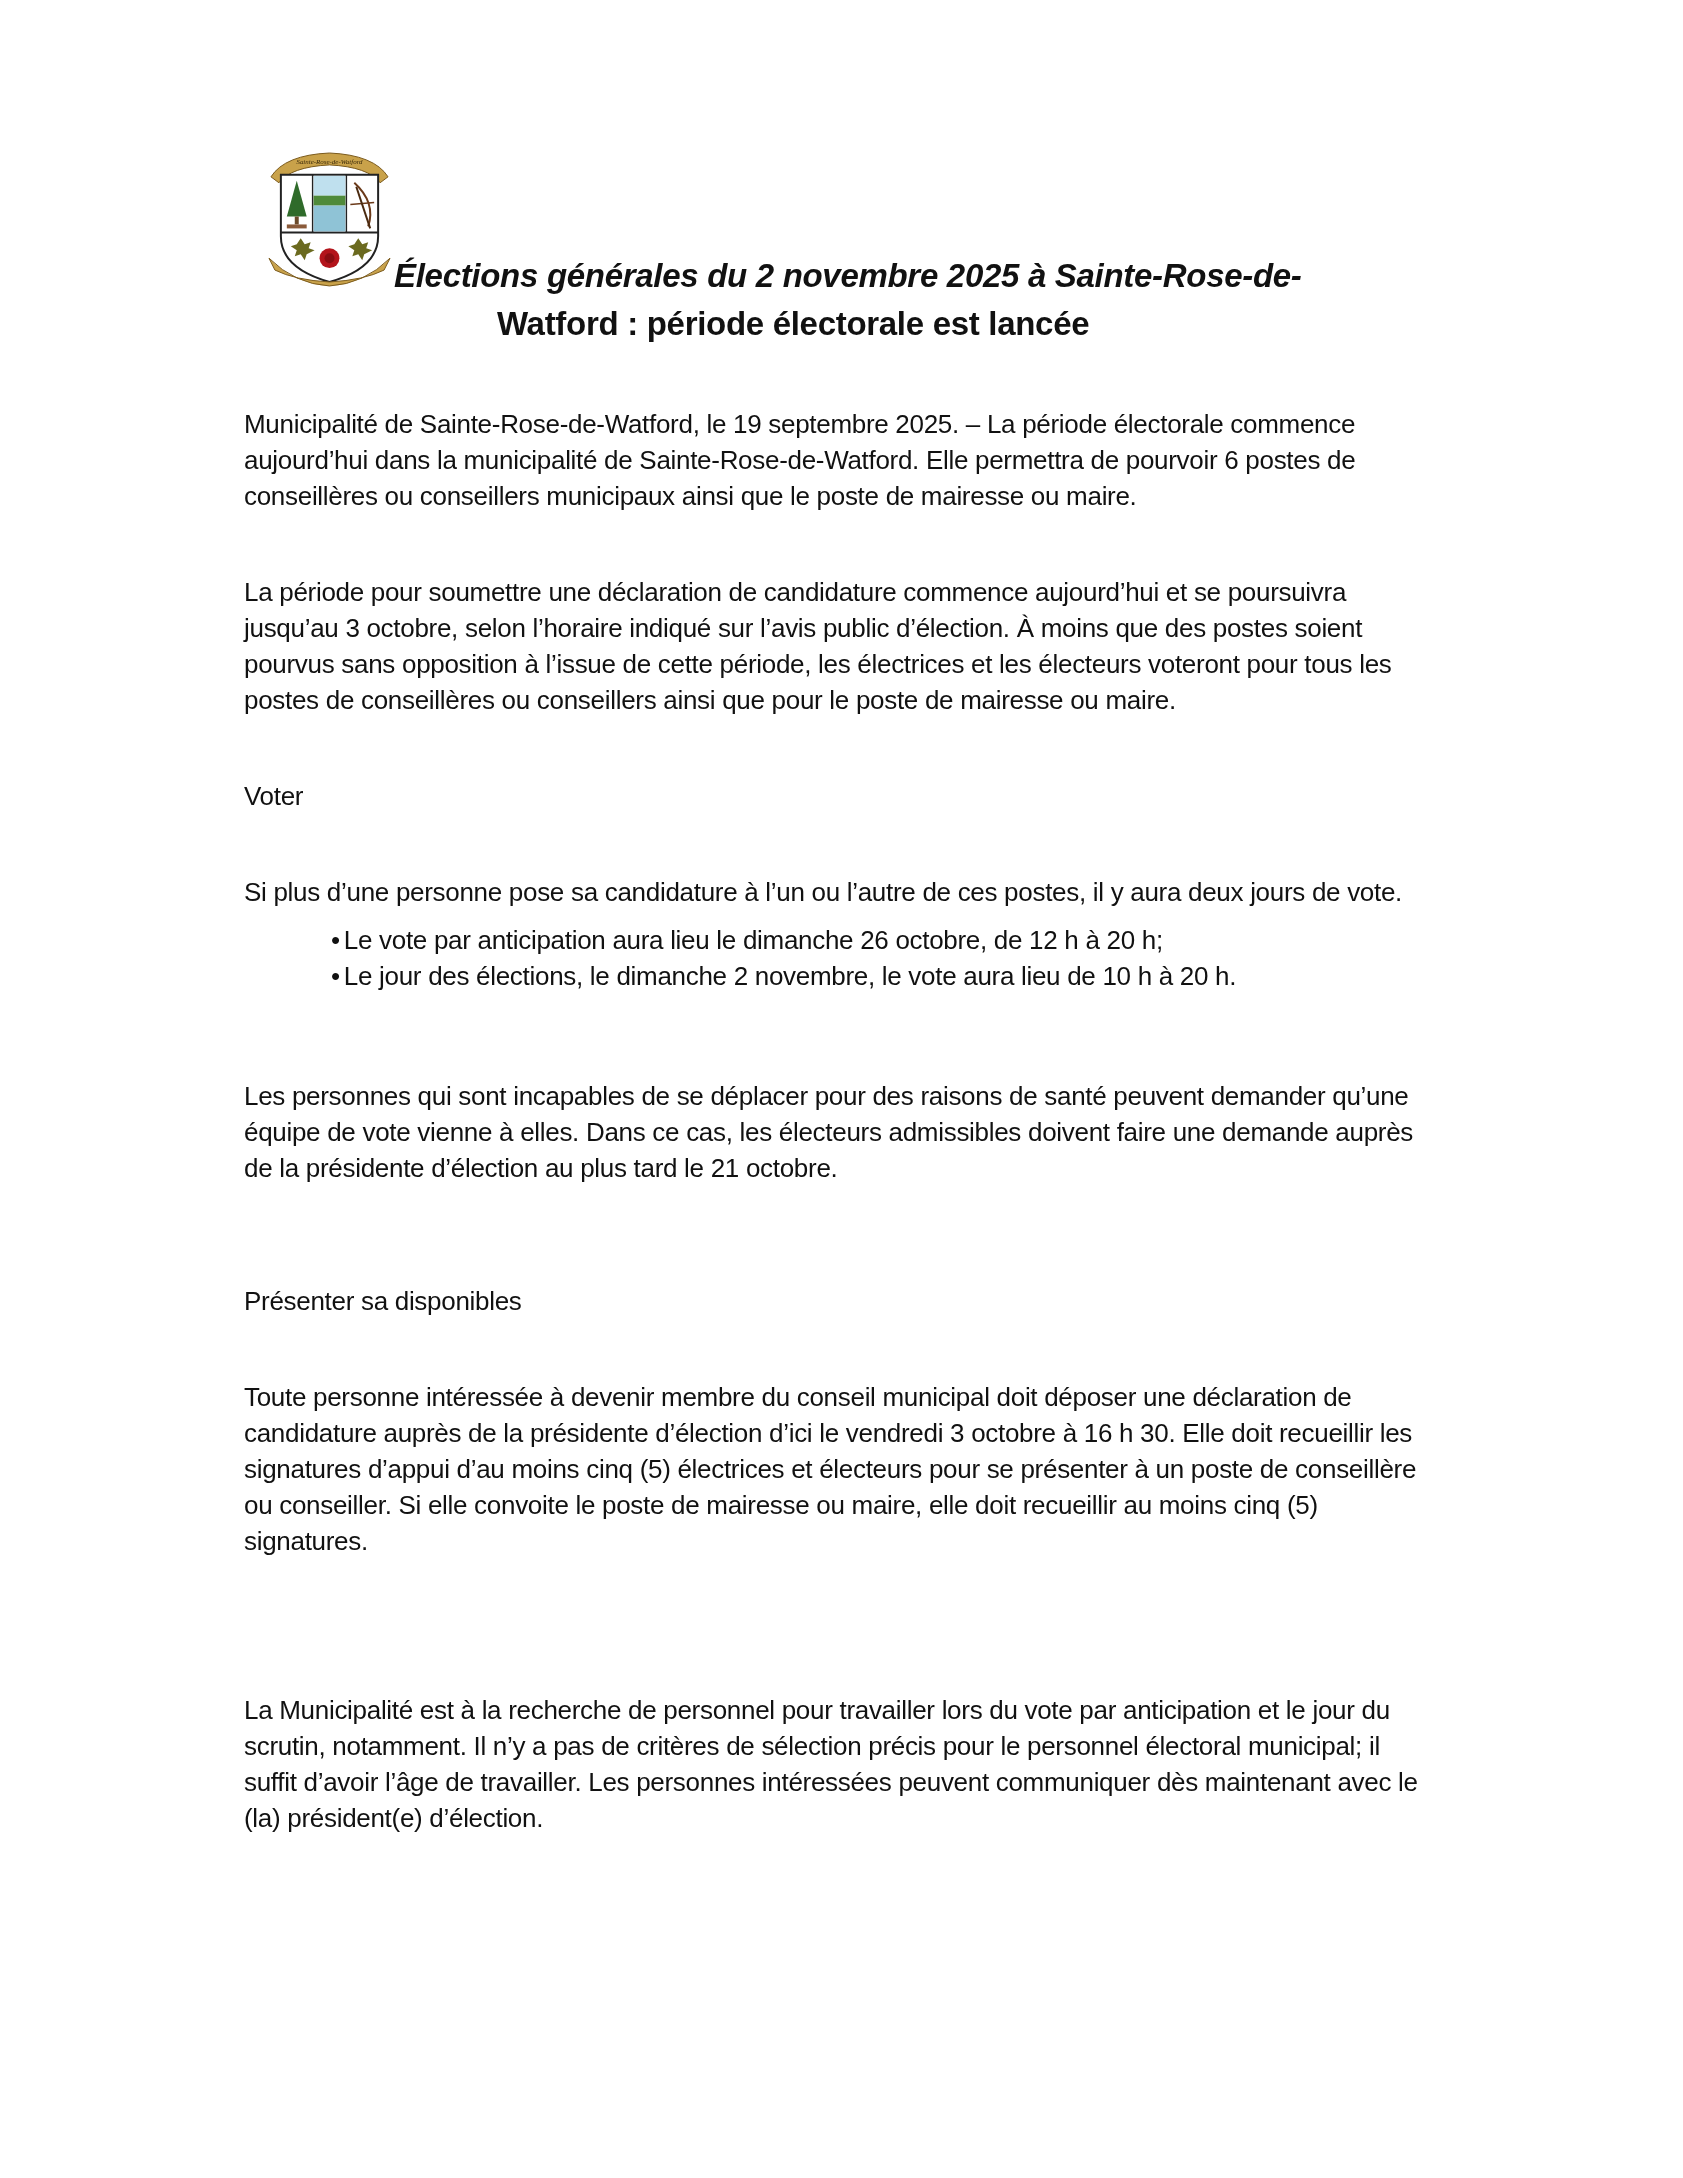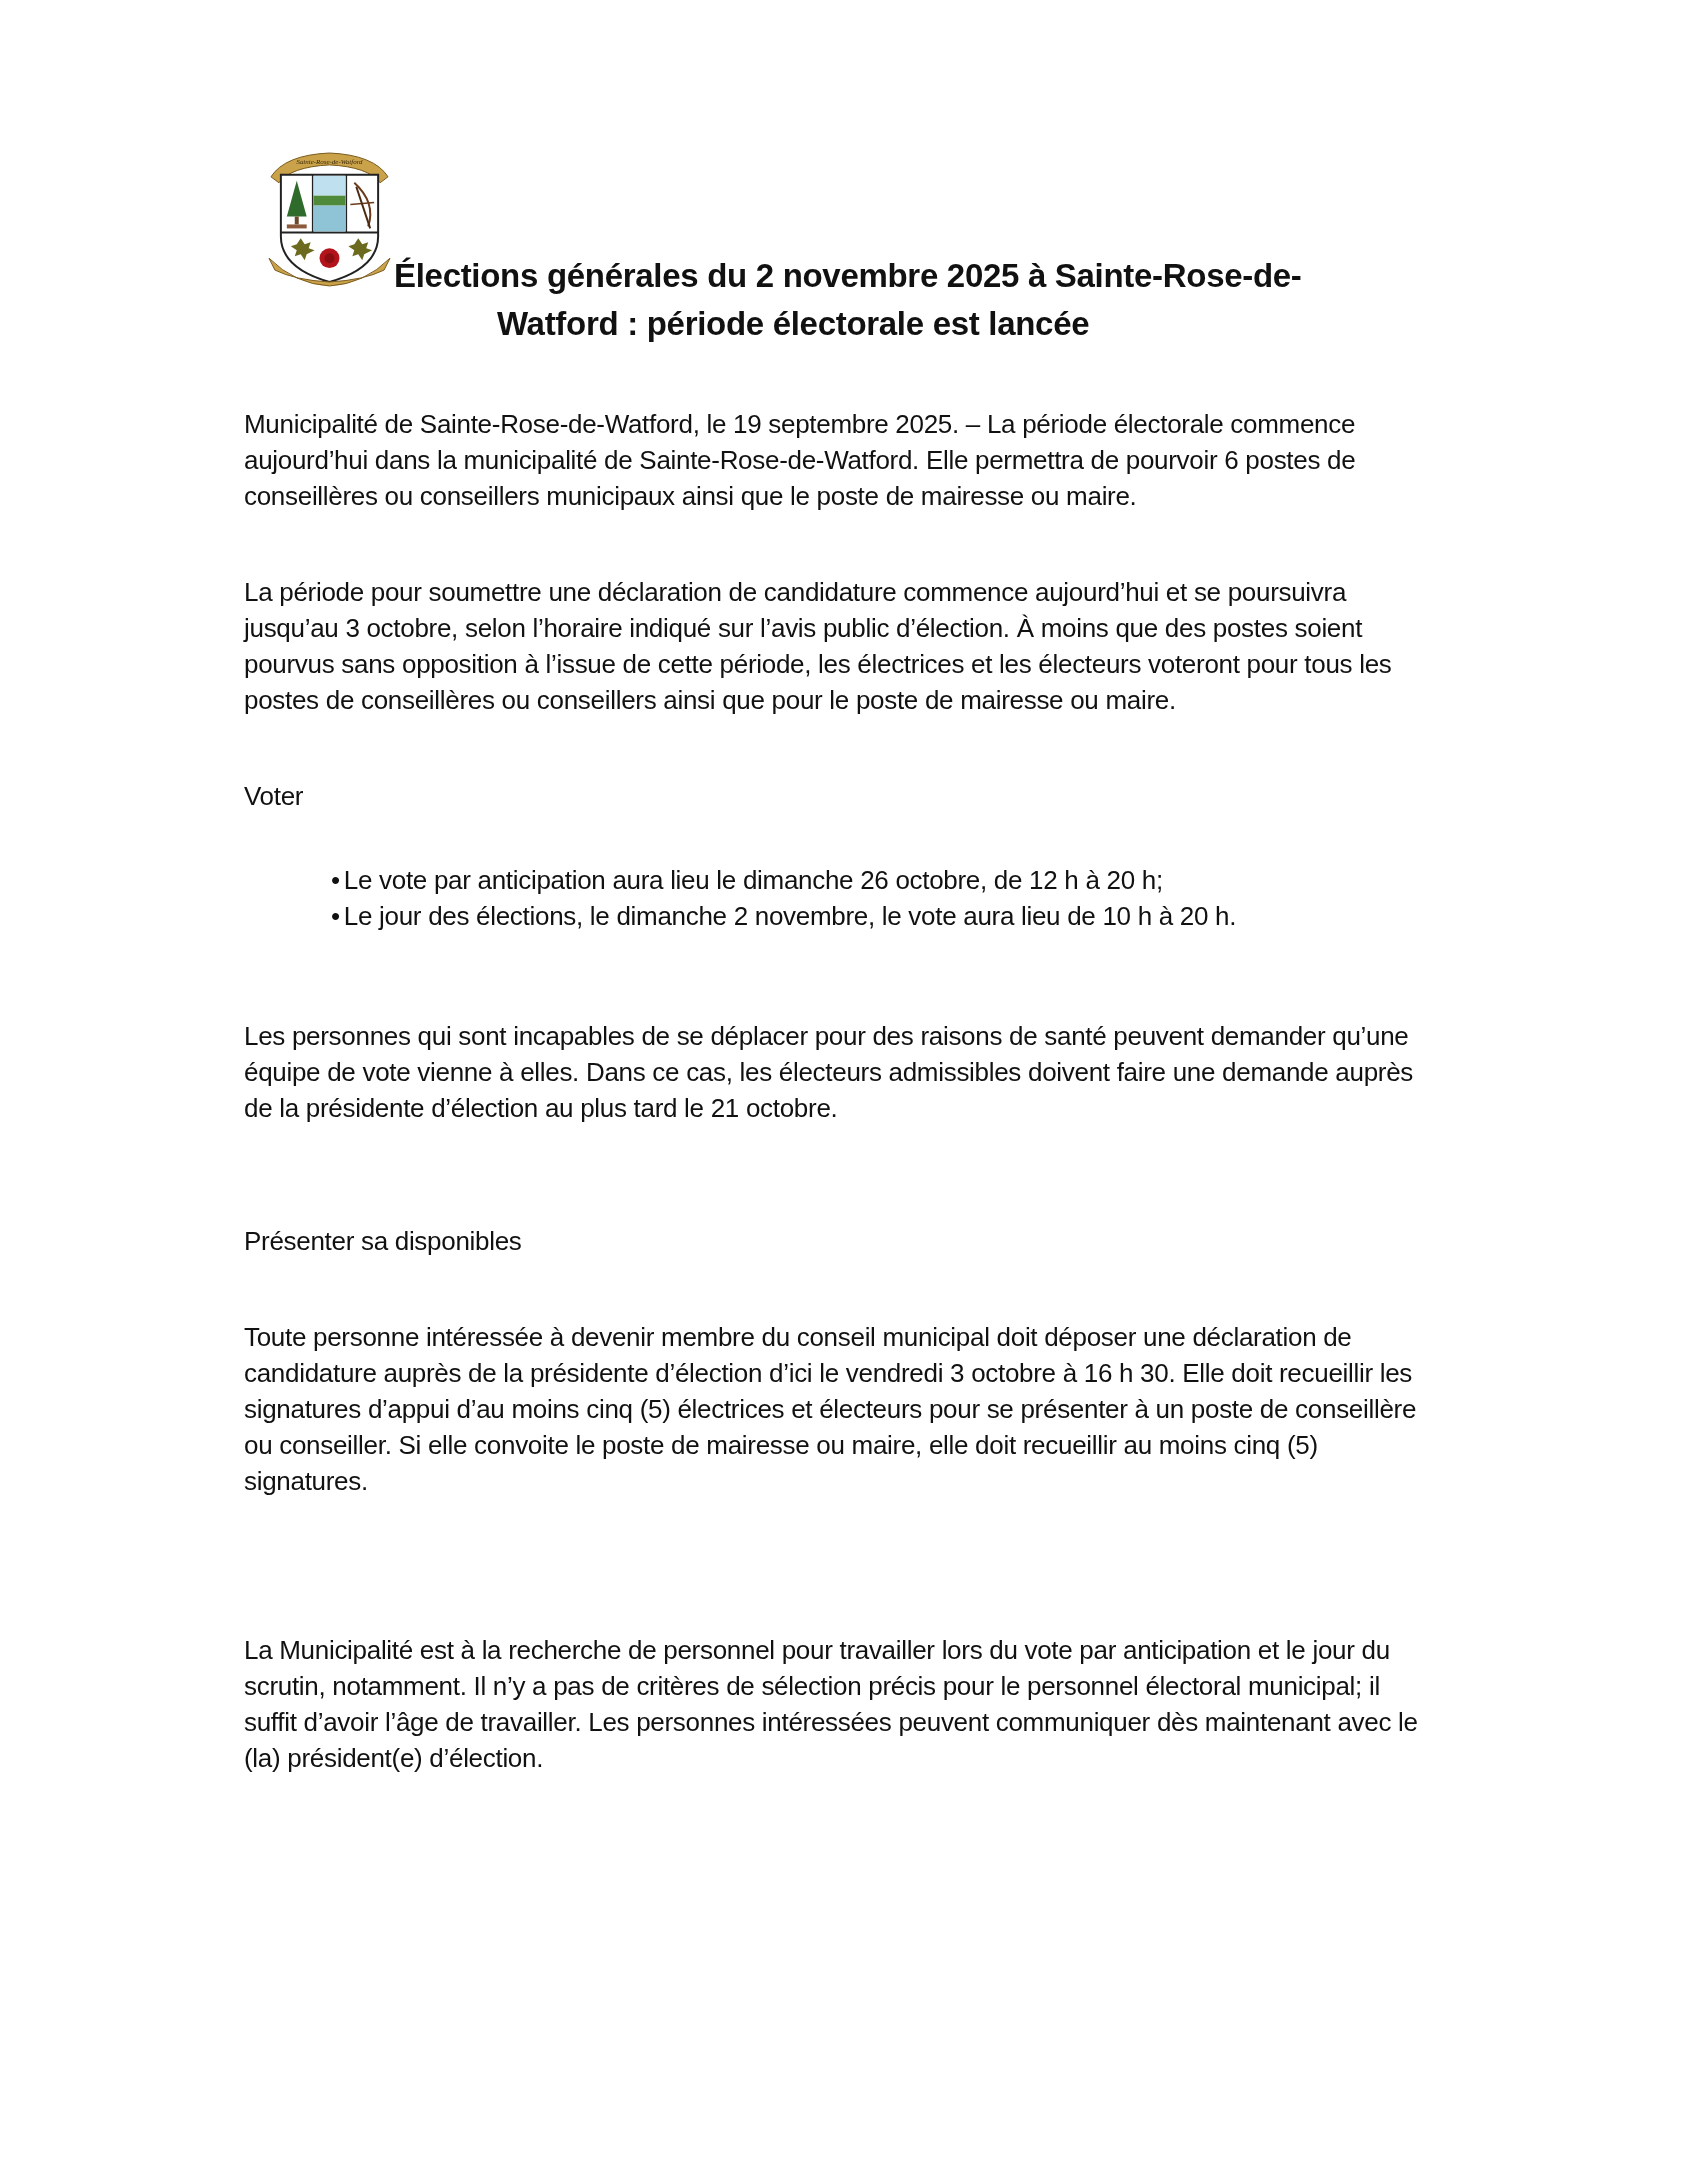--- a/index.html
+++ b/index.html
@@ -1,21 +1,21 @@
 <!DOCTYPE html>
 <html><head>
 <meta charset="utf-8">
 <style>
   html, body { margin:0; padding:0; background:#ffffff; }
   body { width:1683px; height:2178px; position:relative; overflow:hidden;
          font-family:"Liberation Sans", sans-serif; color:#111; }
   .logo { position:absolute; left:265px; top:147px; width:129px; height:141px; }
   .title { position:absolute; left:0; top:252px; width:1683px; font-weight:bold;
            font-size:33px; line-height:48px; letter-spacing:-0.3px; }
-  .title .l1 { position:absolute; left:394px; top:0; white-space:nowrap; }
+  .title .l1 { position:absolute; left:394px; top:0; white-space:nowrap;font-style:italic; }
   .title .l2 { position:absolute; left:497px; top:48px; white-space:nowrap; }
   .content { position:absolute; left:232px; top:394px; width:1218px;
              font-size:26px; line-height:36px; letter-spacing:-0.3px; }
   .content p { margin:12px; }
   .gap1 { height:36px; }
   .gap2 { height:73px; }
   .h { font-weight:normal; }
   ul { margin:0; padding:0; list-style:none; }
   ul li { padding-left:99px; white-space:nowrap; }
   ul li .b { margin-right:4px; }
@@ -60,20 +60,21 @@
 </div>
 
 <div class="content">
   <p>Municipalité de Sainte-Rose-de-Watford, le 19 septembre 2025. – La période électorale commence aujourd’hui dans la municipalité de Sainte-Rose-de-Watford. Elle permettra de pourvoir 6 postes de conseillères ou conseillers municipaux ainsi que le poste de mairesse ou maire.</p>
   <div class="gap1"></div>
   <p>La période pour soumettre une déclaration de candidature commence aujourd’hui et se poursuivra jusqu’au 3 octobre, selon l’horaire indiqué sur l’avis public d’élection. À moins que des postes soient pourvus sans opposition à l’issue de cette période, les électrices et les électeurs voteront pour tous les postes de conseillères ou conseillers ainsi que pour le poste de mairesse ou maire.</p>
   <div class="gap1"></div>
 
   <p class="h">Voter</p>
   <div class="gap1"></div>
+  <p>Si plus d’une personne pose sa candidature à l’un ou l’autre de ces postes, il y aura deux jours de vote.</p>
   <ul>
     <li><span class="b">•</span><span>Le vote par anticipation aura lieu le dimanche 26 octobre, de 12 h à 20 h;</span></li>
     <li><span class="b">•</span><span>Le jour des élections, le dimanche 2 novembre, le vote aura lieu de 10 h à 20 h.</span></li>
   </ul>
   <div class="gap1"></div>
 
   <div class="gap1"></div>
   <p>Les personnes qui sont incapables de se déplacer pour des raisons de santé peuvent demander qu’une équipe de vote vienne à elles. Dans ce cas, les électeurs admissibles doivent faire une demande auprès de la présidente d’élection au plus tard le 21 octobre.</p>
   <div class="gap2"></div>
 

